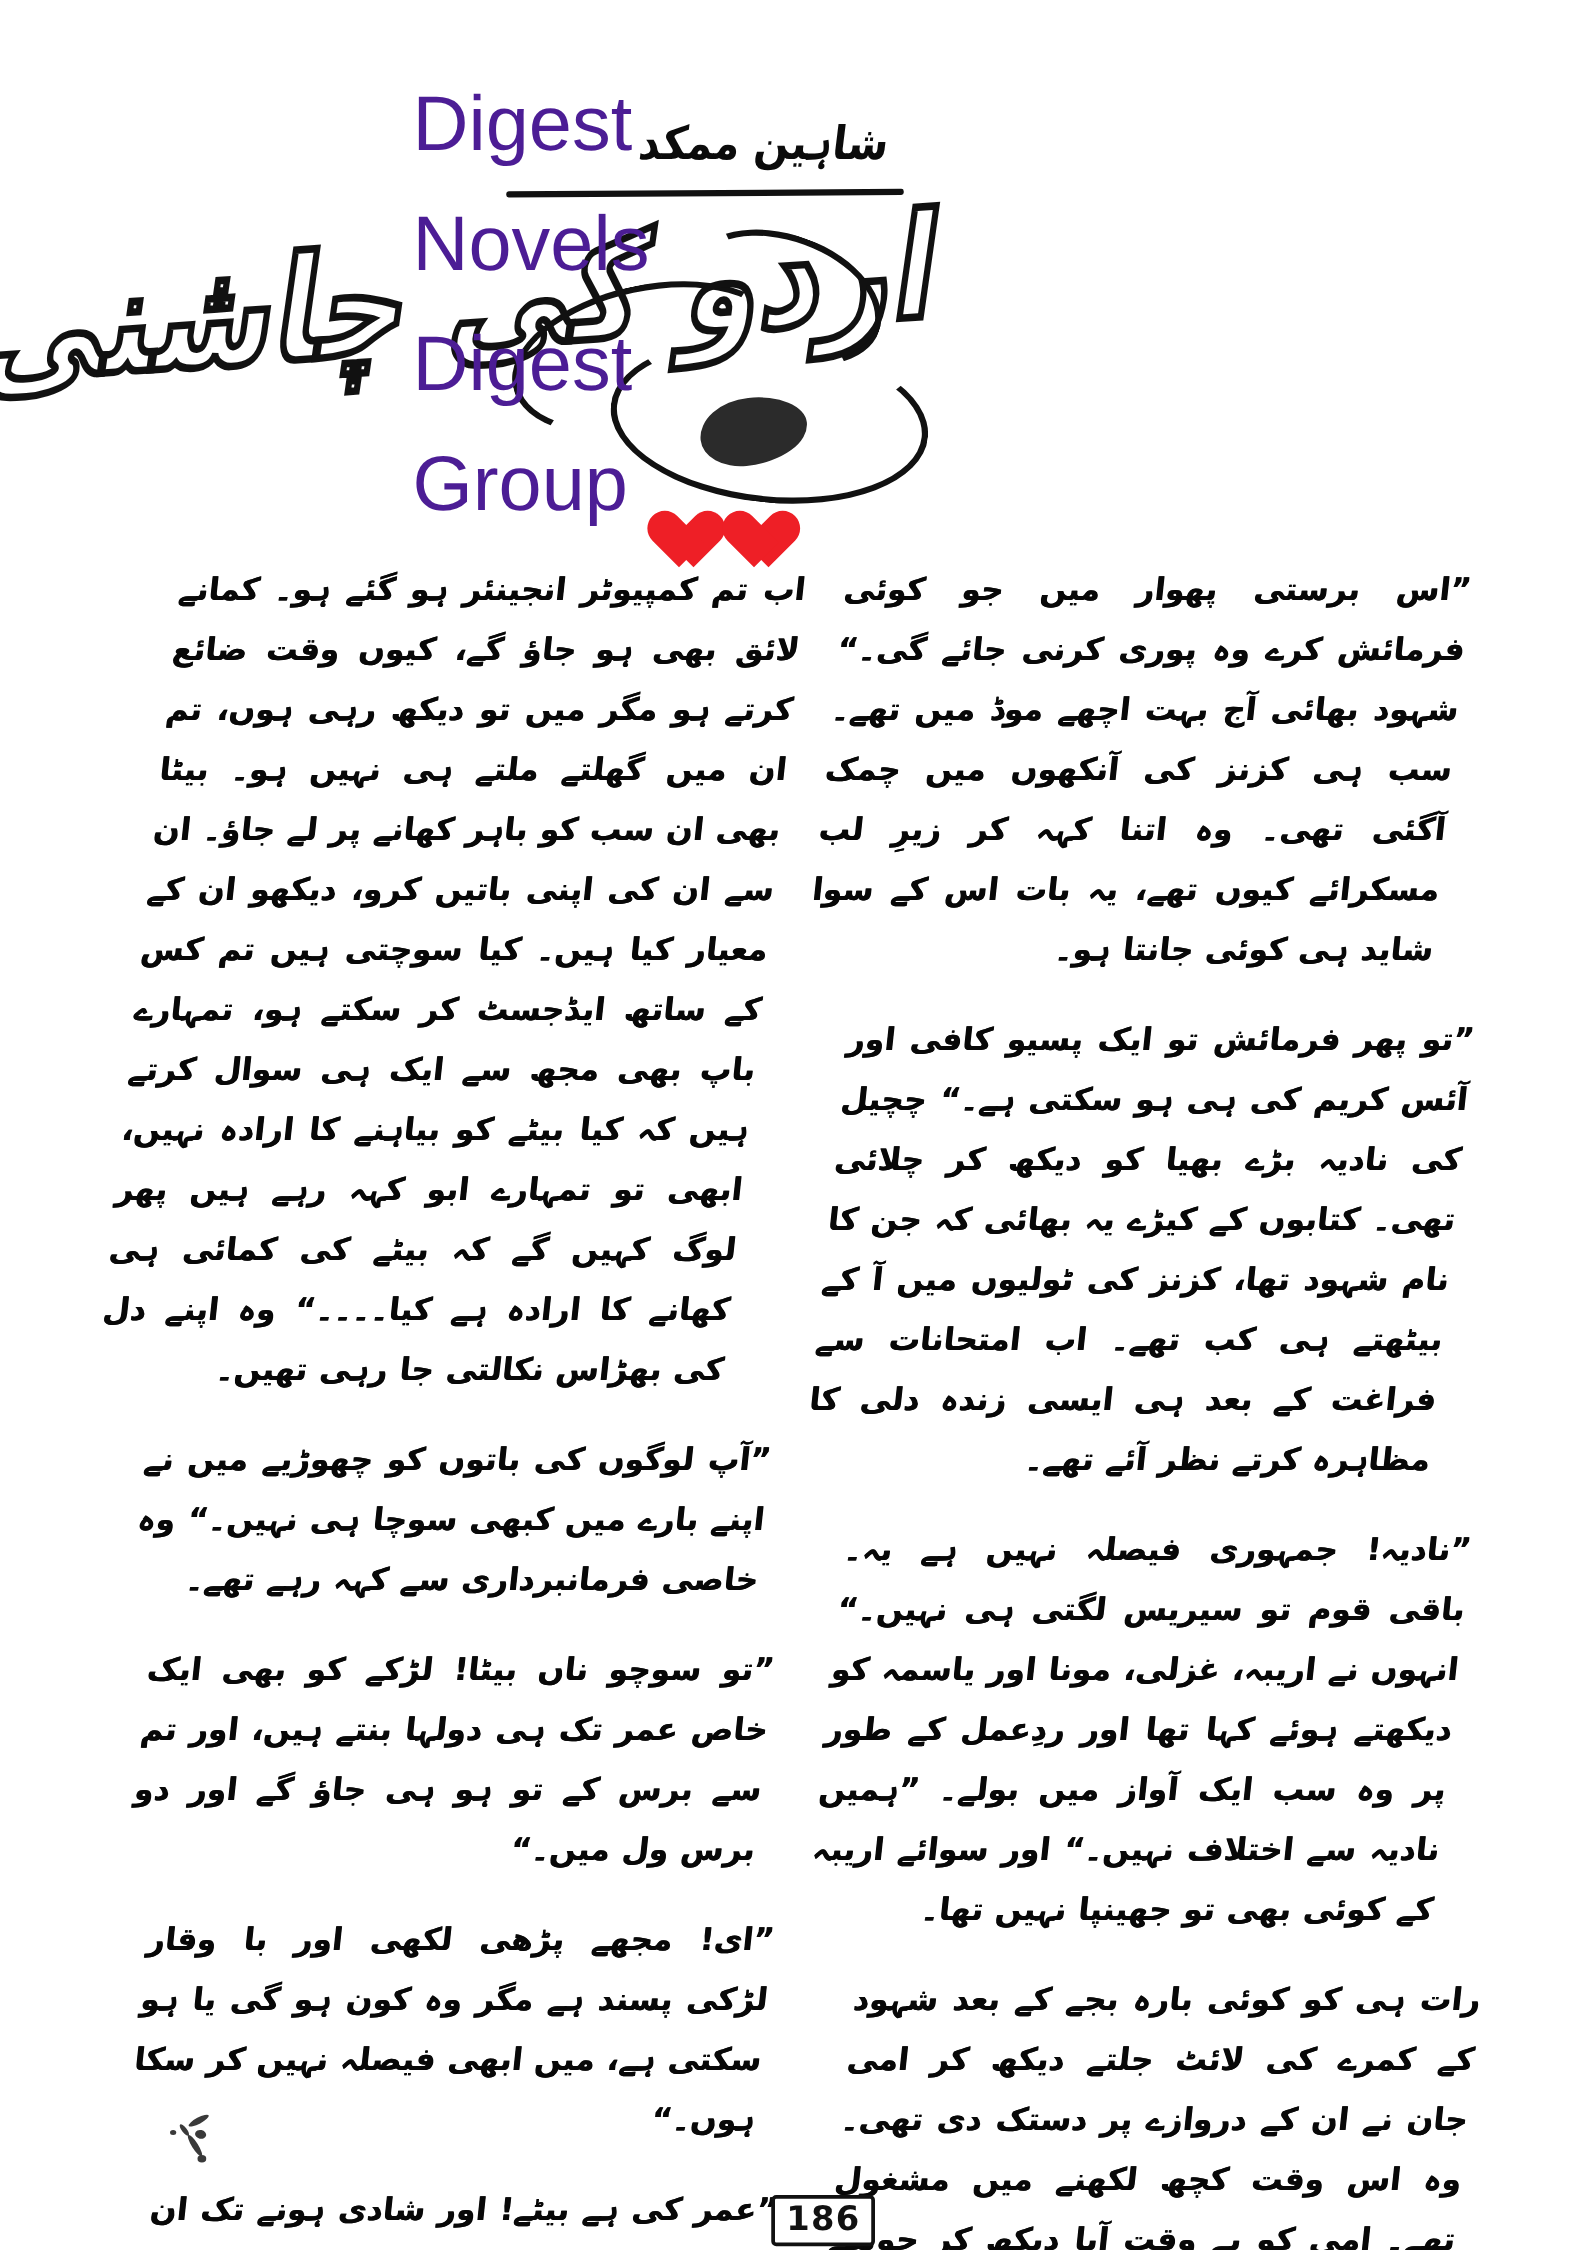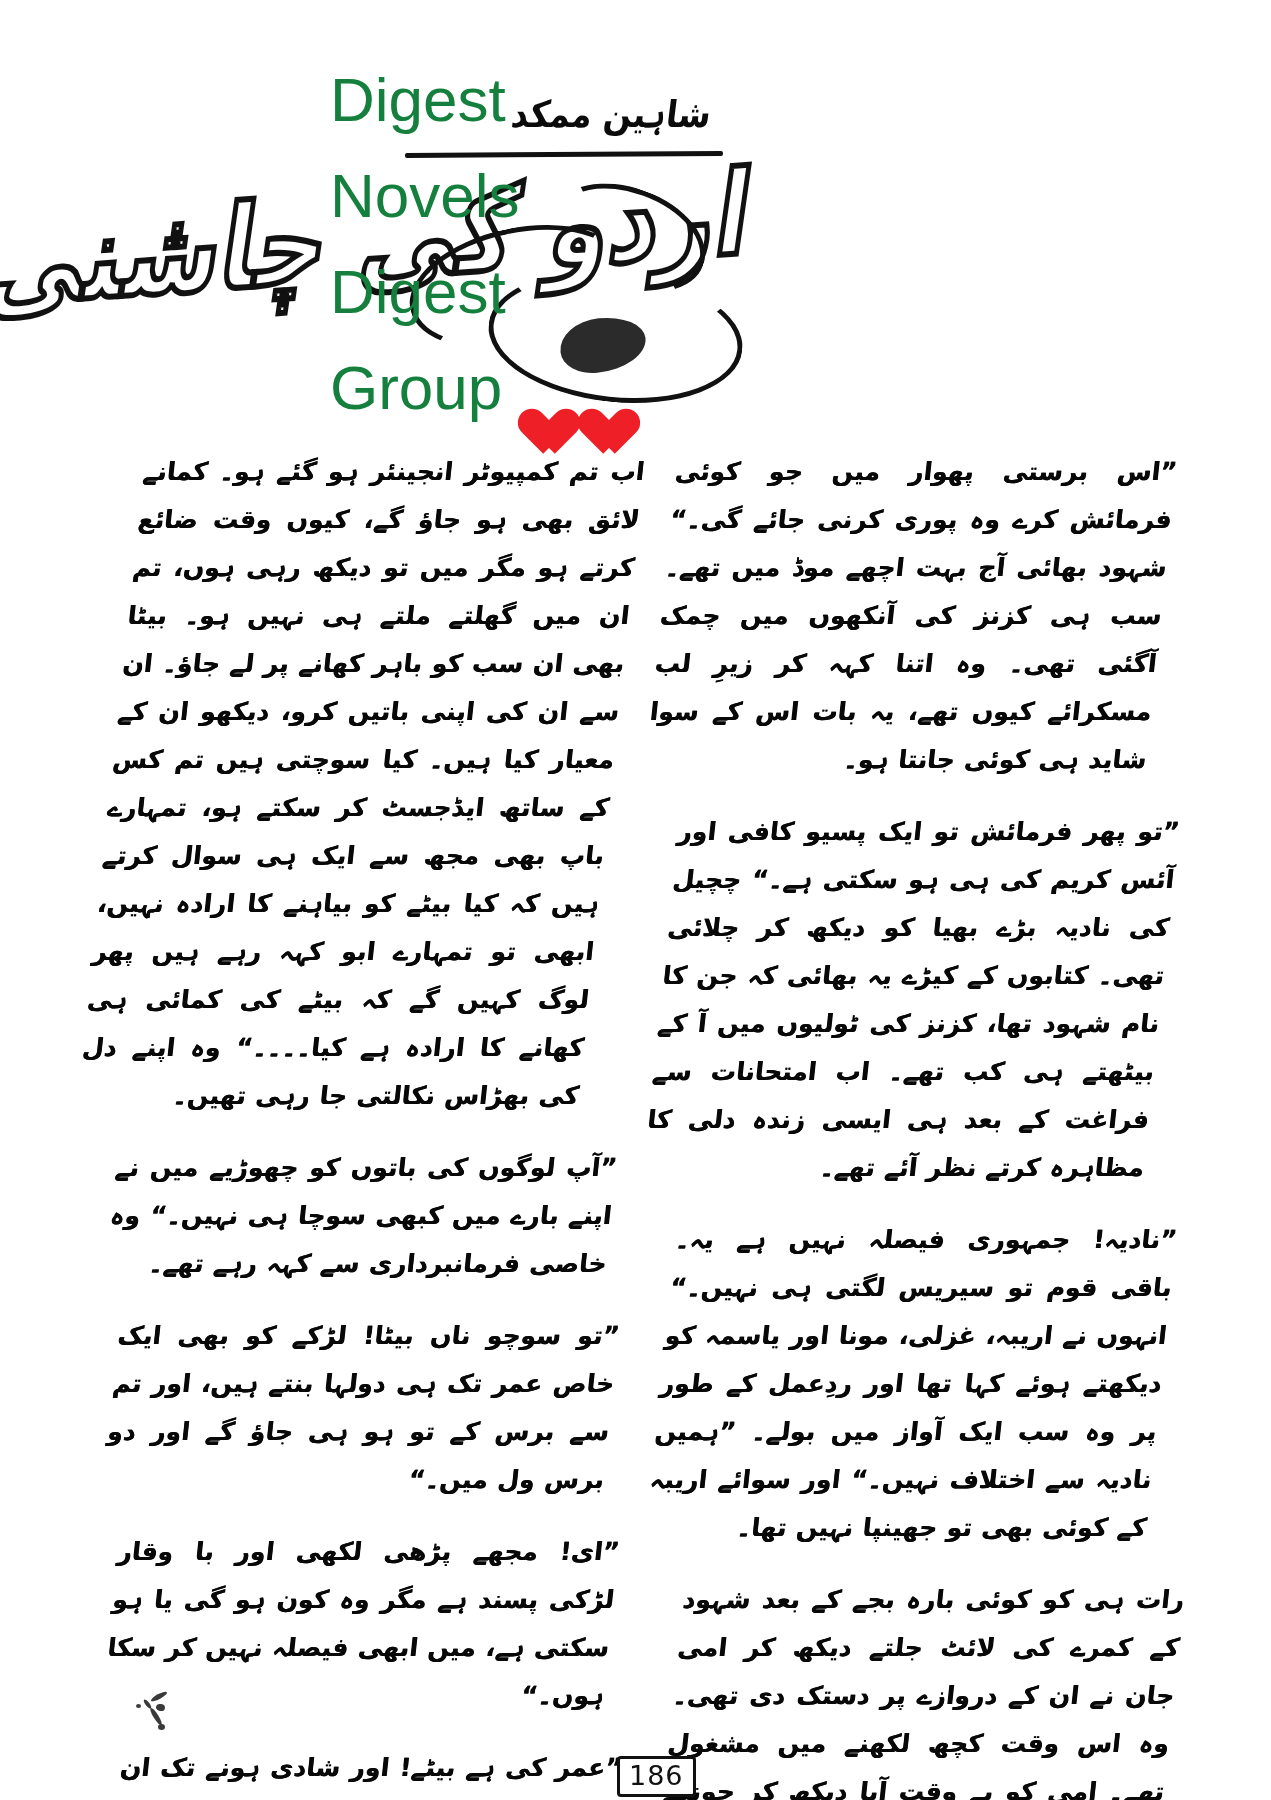--- a/index.html
+++ b/index.html
@@ -116,21 +116,21 @@
     left: 330px;
     top: 52px;
     width: 360px;
     z-index: 6;
     pointer-events: none;
   }
   .watermark-line {
     font-family: "Liberation Sans", sans-serif;
     font-size: 62px;
     line-height: 96px;
-    color: #15803d;
+    color: #4c1d95;
     font-weight: 400;
     letter-spacing: 0px;
     white-space: nowrap;
   }
   .watermark-line.with-hearts {
     display: flex;
     align-items: flex-end;
     gap: 6px;
   }
   .heart {
@@ -206,21 +206,21 @@
     position: absolute;
     left: 617px;
     top: 66px;
     min-width: 54px;
     padding: 2px 9px 3px 9px;
     border: 3px solid #111111;
     border-radius: 4px;
     text-align: center;
     font-family: "DejaVu Sans", sans-serif;
     font-size: 27px;
-    font-weight: 400;
+    font-weight: 700;
     line-height: 30px;
     color: #111111;
     letter-spacing: 1px;
     background: #ffffff;
   }
   .ink-smudge {
     position: absolute;
     left: 132px;
     top: 1692px;
     width: 46px;

